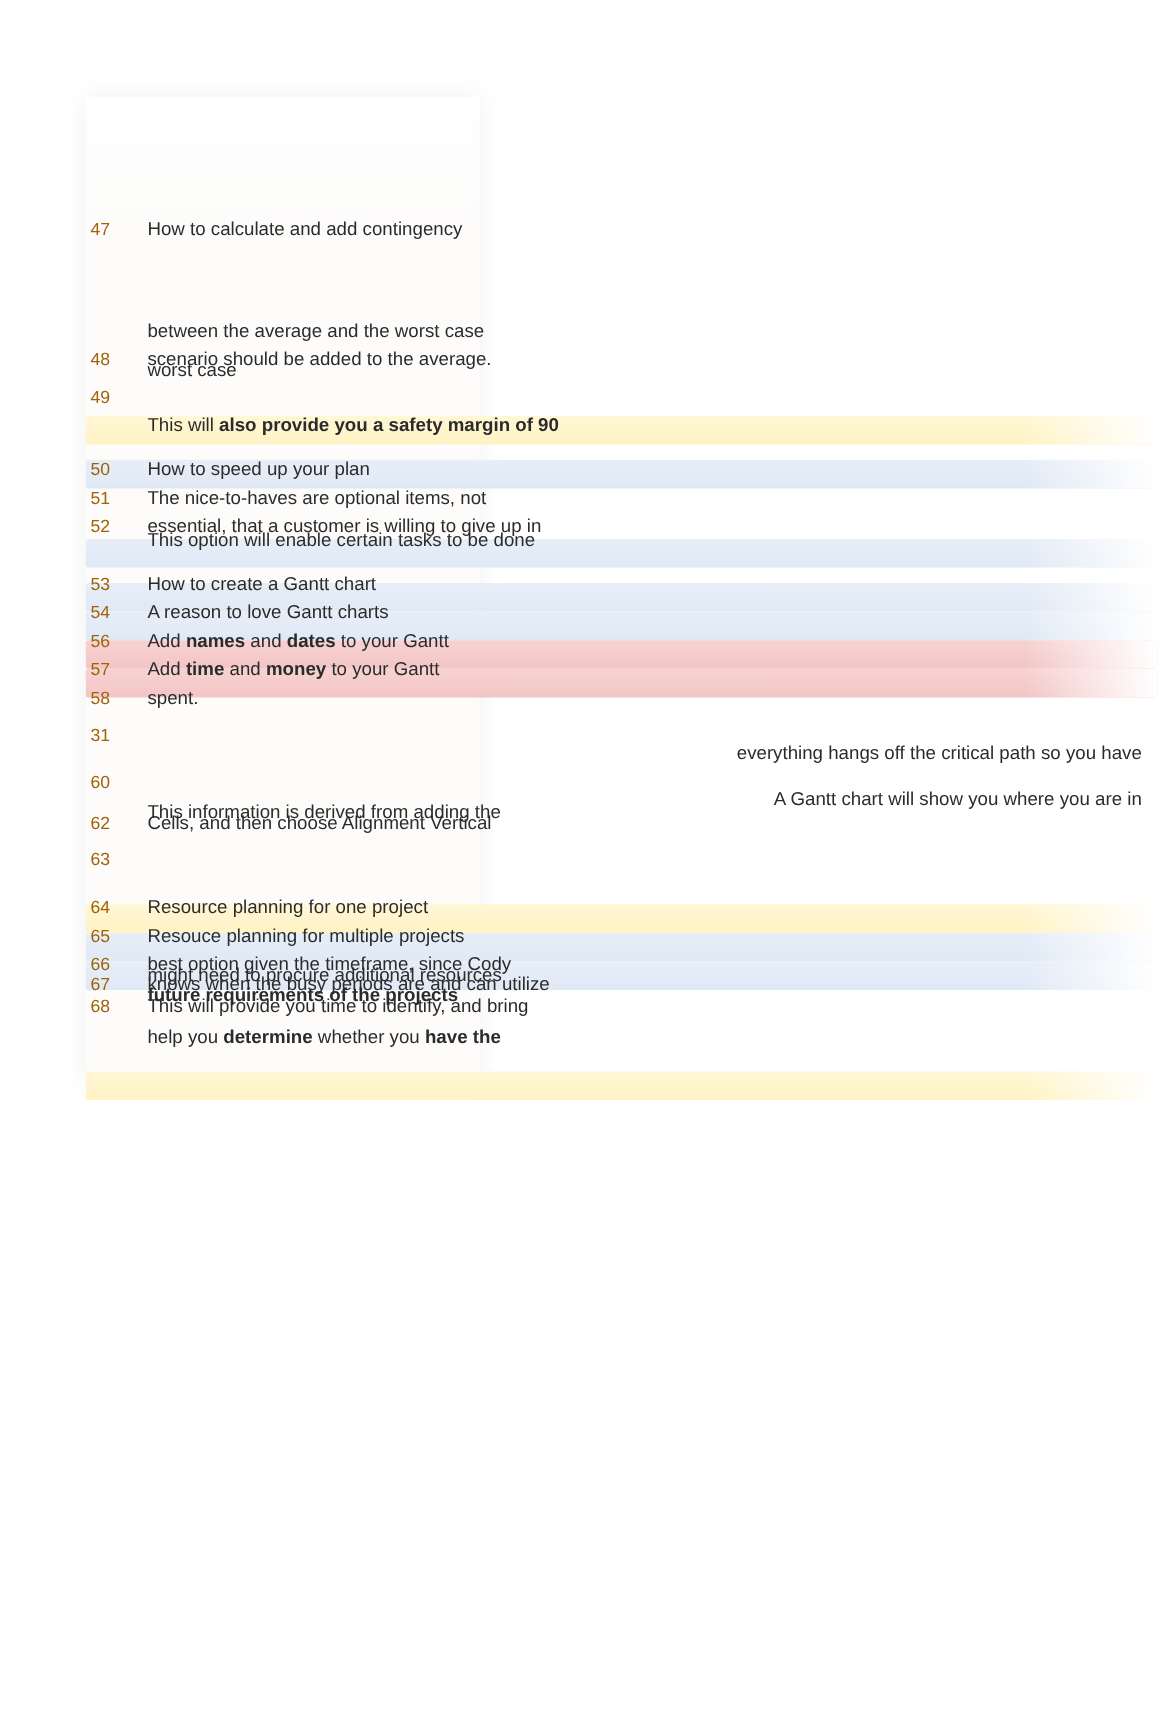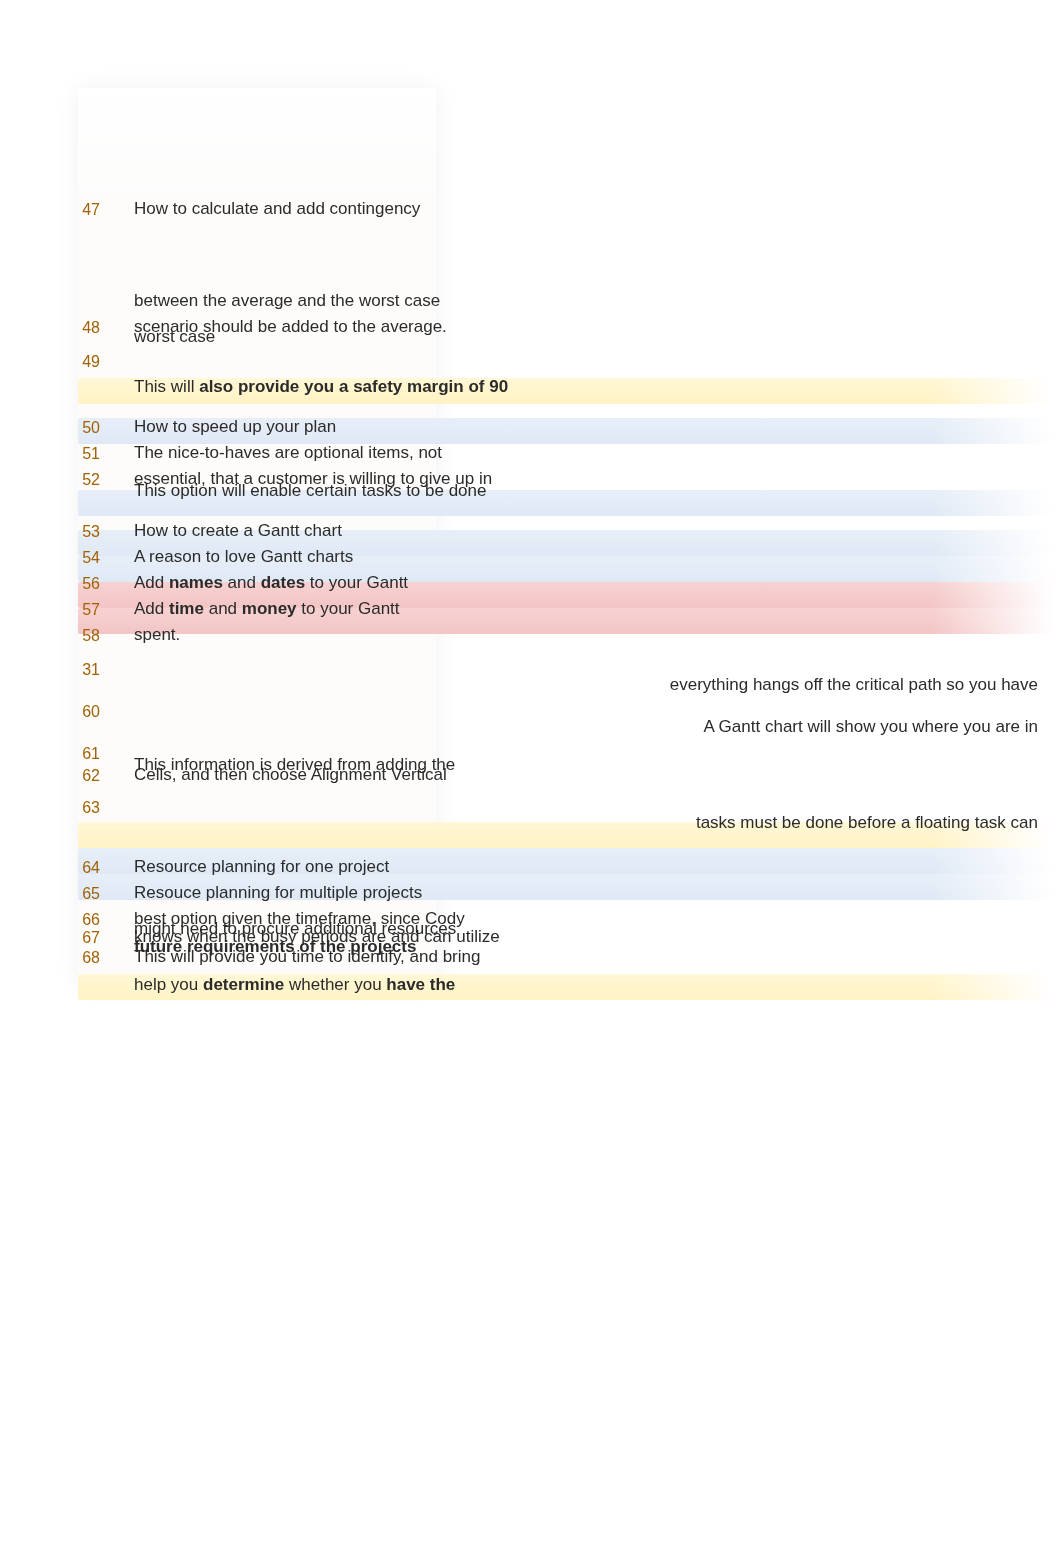--- a/index.html
+++ b/index.html
@@ -189,41 +189,33 @@
         <div class="txt">everything hangs off the critical path so you have</div>
       </div>
       <div class="row wide">
         <div class="num">60</div>
         <div class="txt"></div>
       </div>
       <div class="row wide ov-3">
         <div class="num"></div>
         <div class="txt">A Gantt chart will show you where you are in</div>
       </div>
-      <div class="row wide">
-        <div class="num">61</div>
-        <div class="txt"></div>
-      </div>
       <div class="row wide ov-2">
         <div class="num"></div>
         <div class="txt">This information is derived from adding the</div>
       </div>
       <div class="row wide ov-1">
         <div class="num">62</div>
         <div class="txt">Cells, and then choose Alignment Vertical</div>
       </div>
       <div class="spacer-xs"></div>
       <div class="row wide">
         <div class="num">63</div>
         <div class="txt"></div>
       </div>
-      <div class="row wide ov-3">
-        <div class="num"></div>
-        <div class="txt">tasks must be done before a floating task can</div>
-      </div>
       <div class="spacer-sm"></div>
       <div class="spacer-xxs"></div>
       <div class="row wide">
         <div class="num">64</div>
         <div class="txt">Resource planning for one project</div>
       </div>
       <div class="row wide">
         <div class="num">65</div>
         <div class="txt">Resouce planning for multiple projects</div>
       </div>

